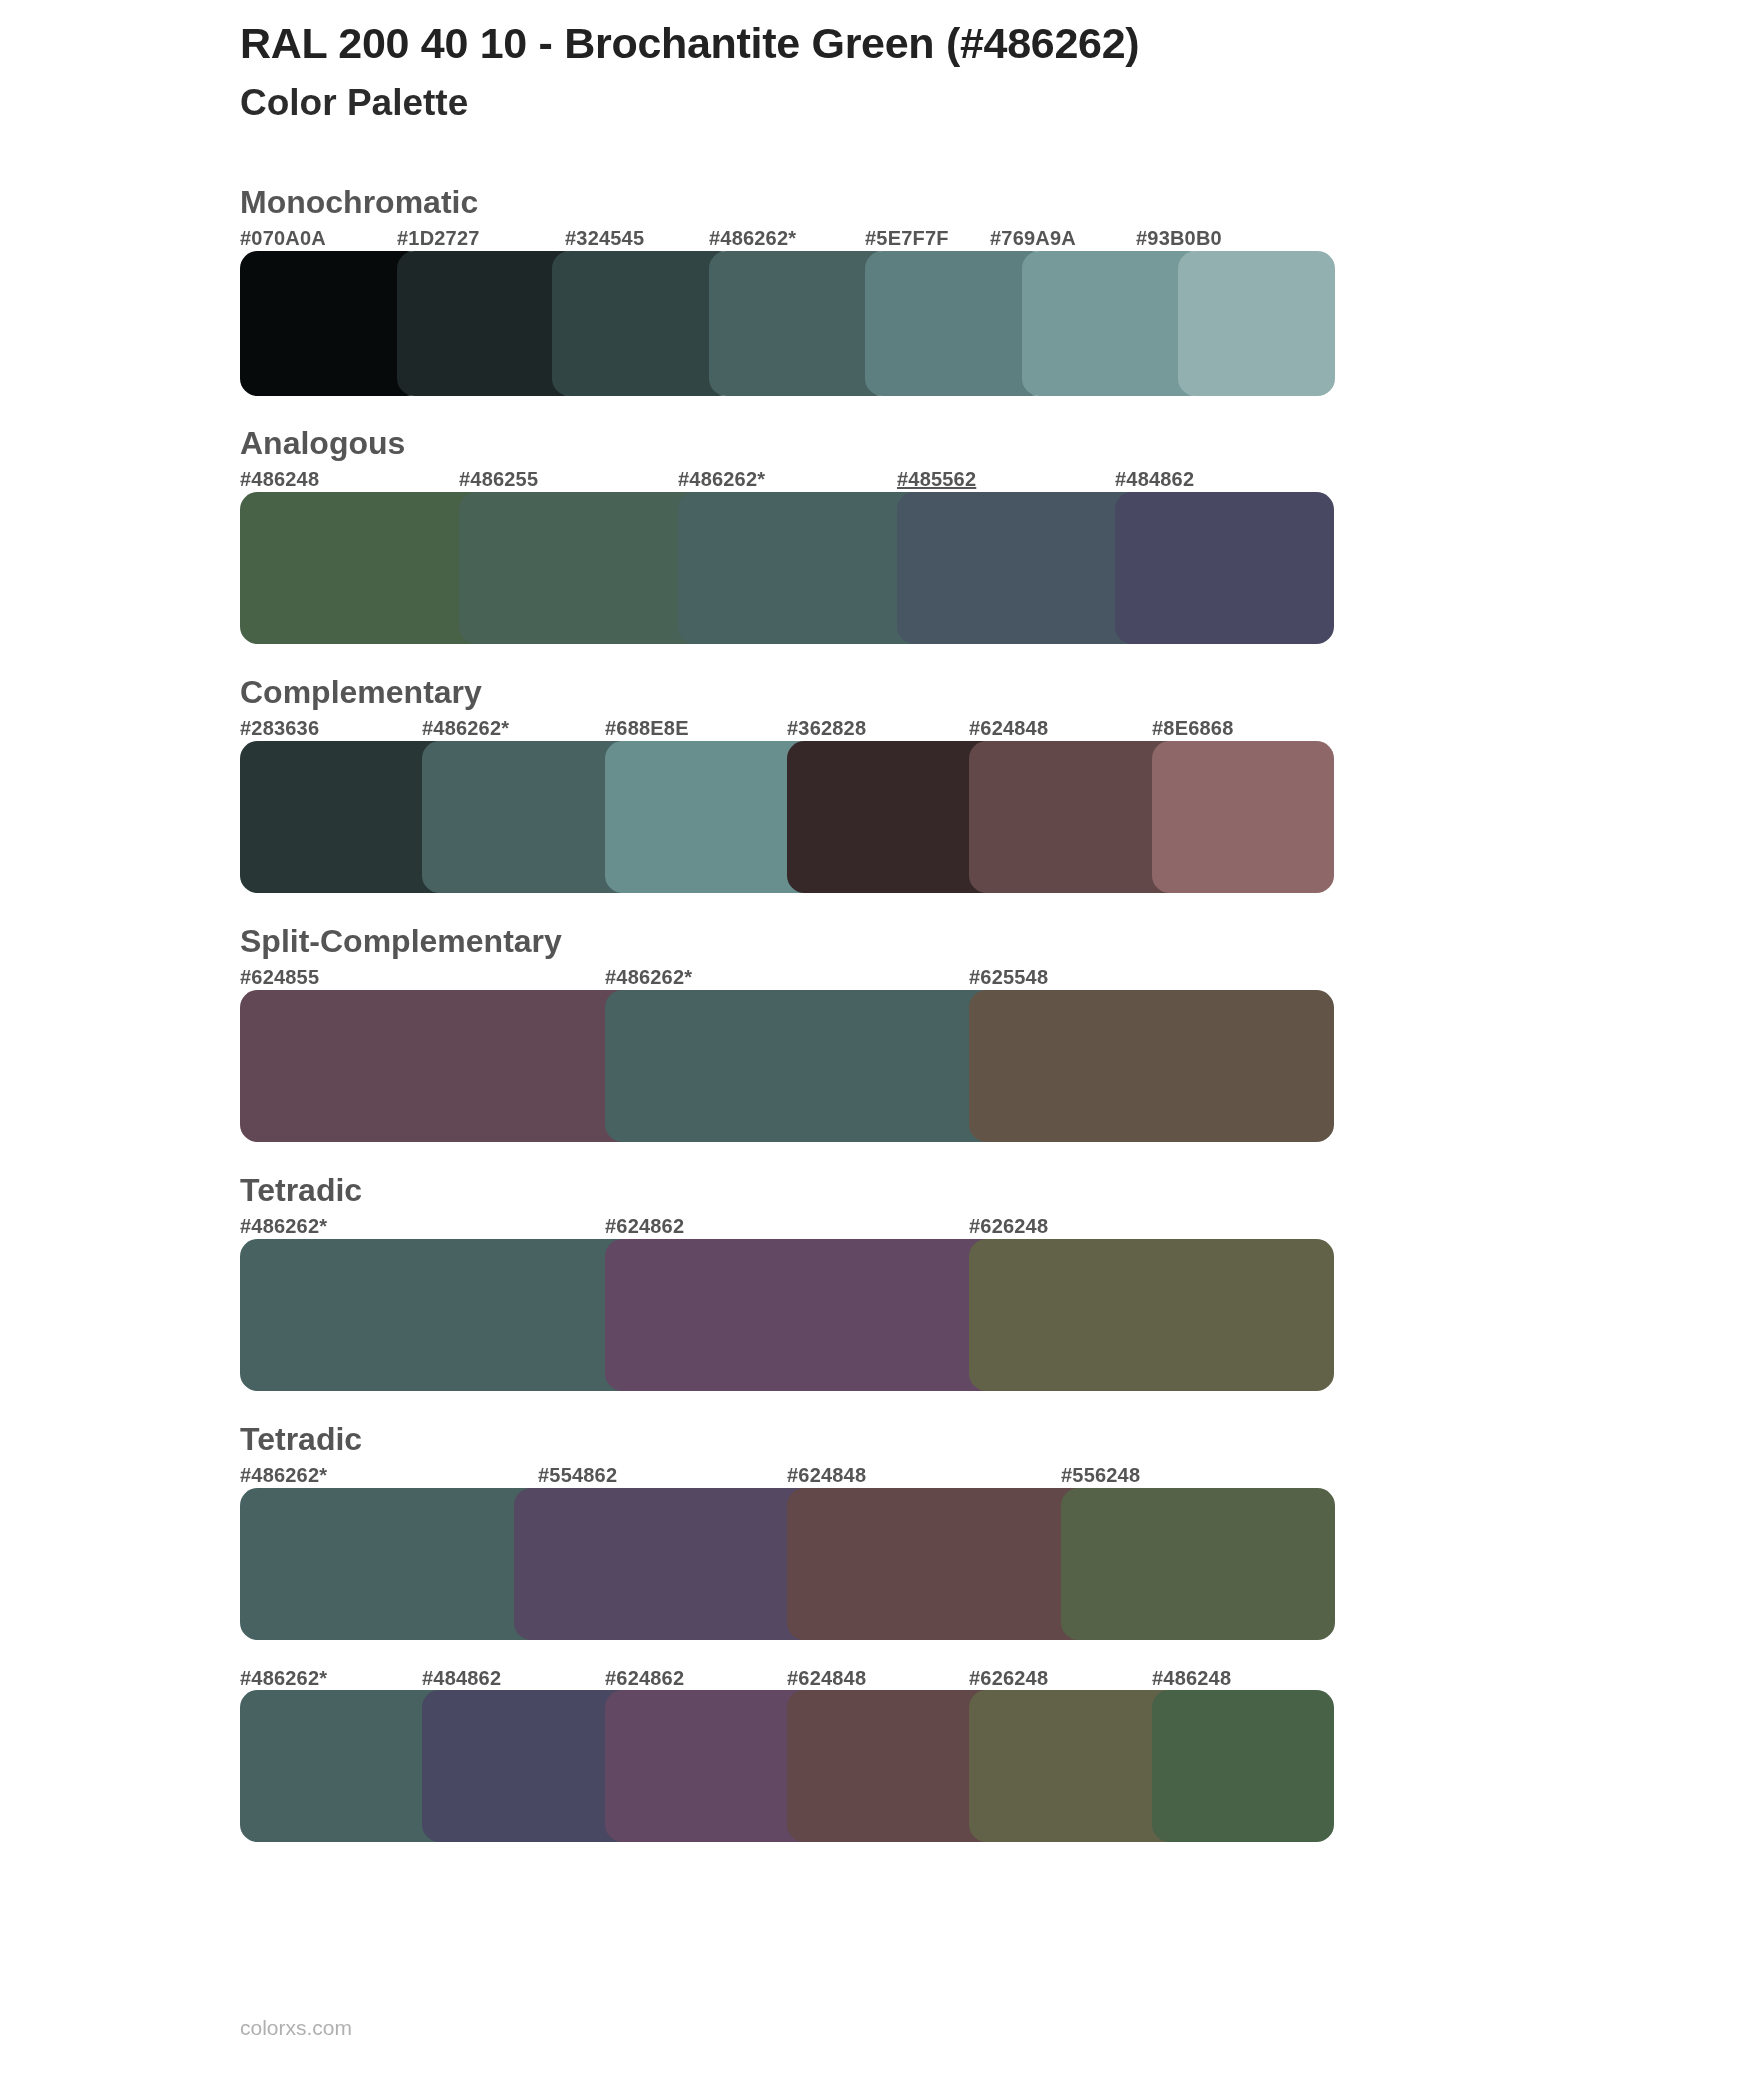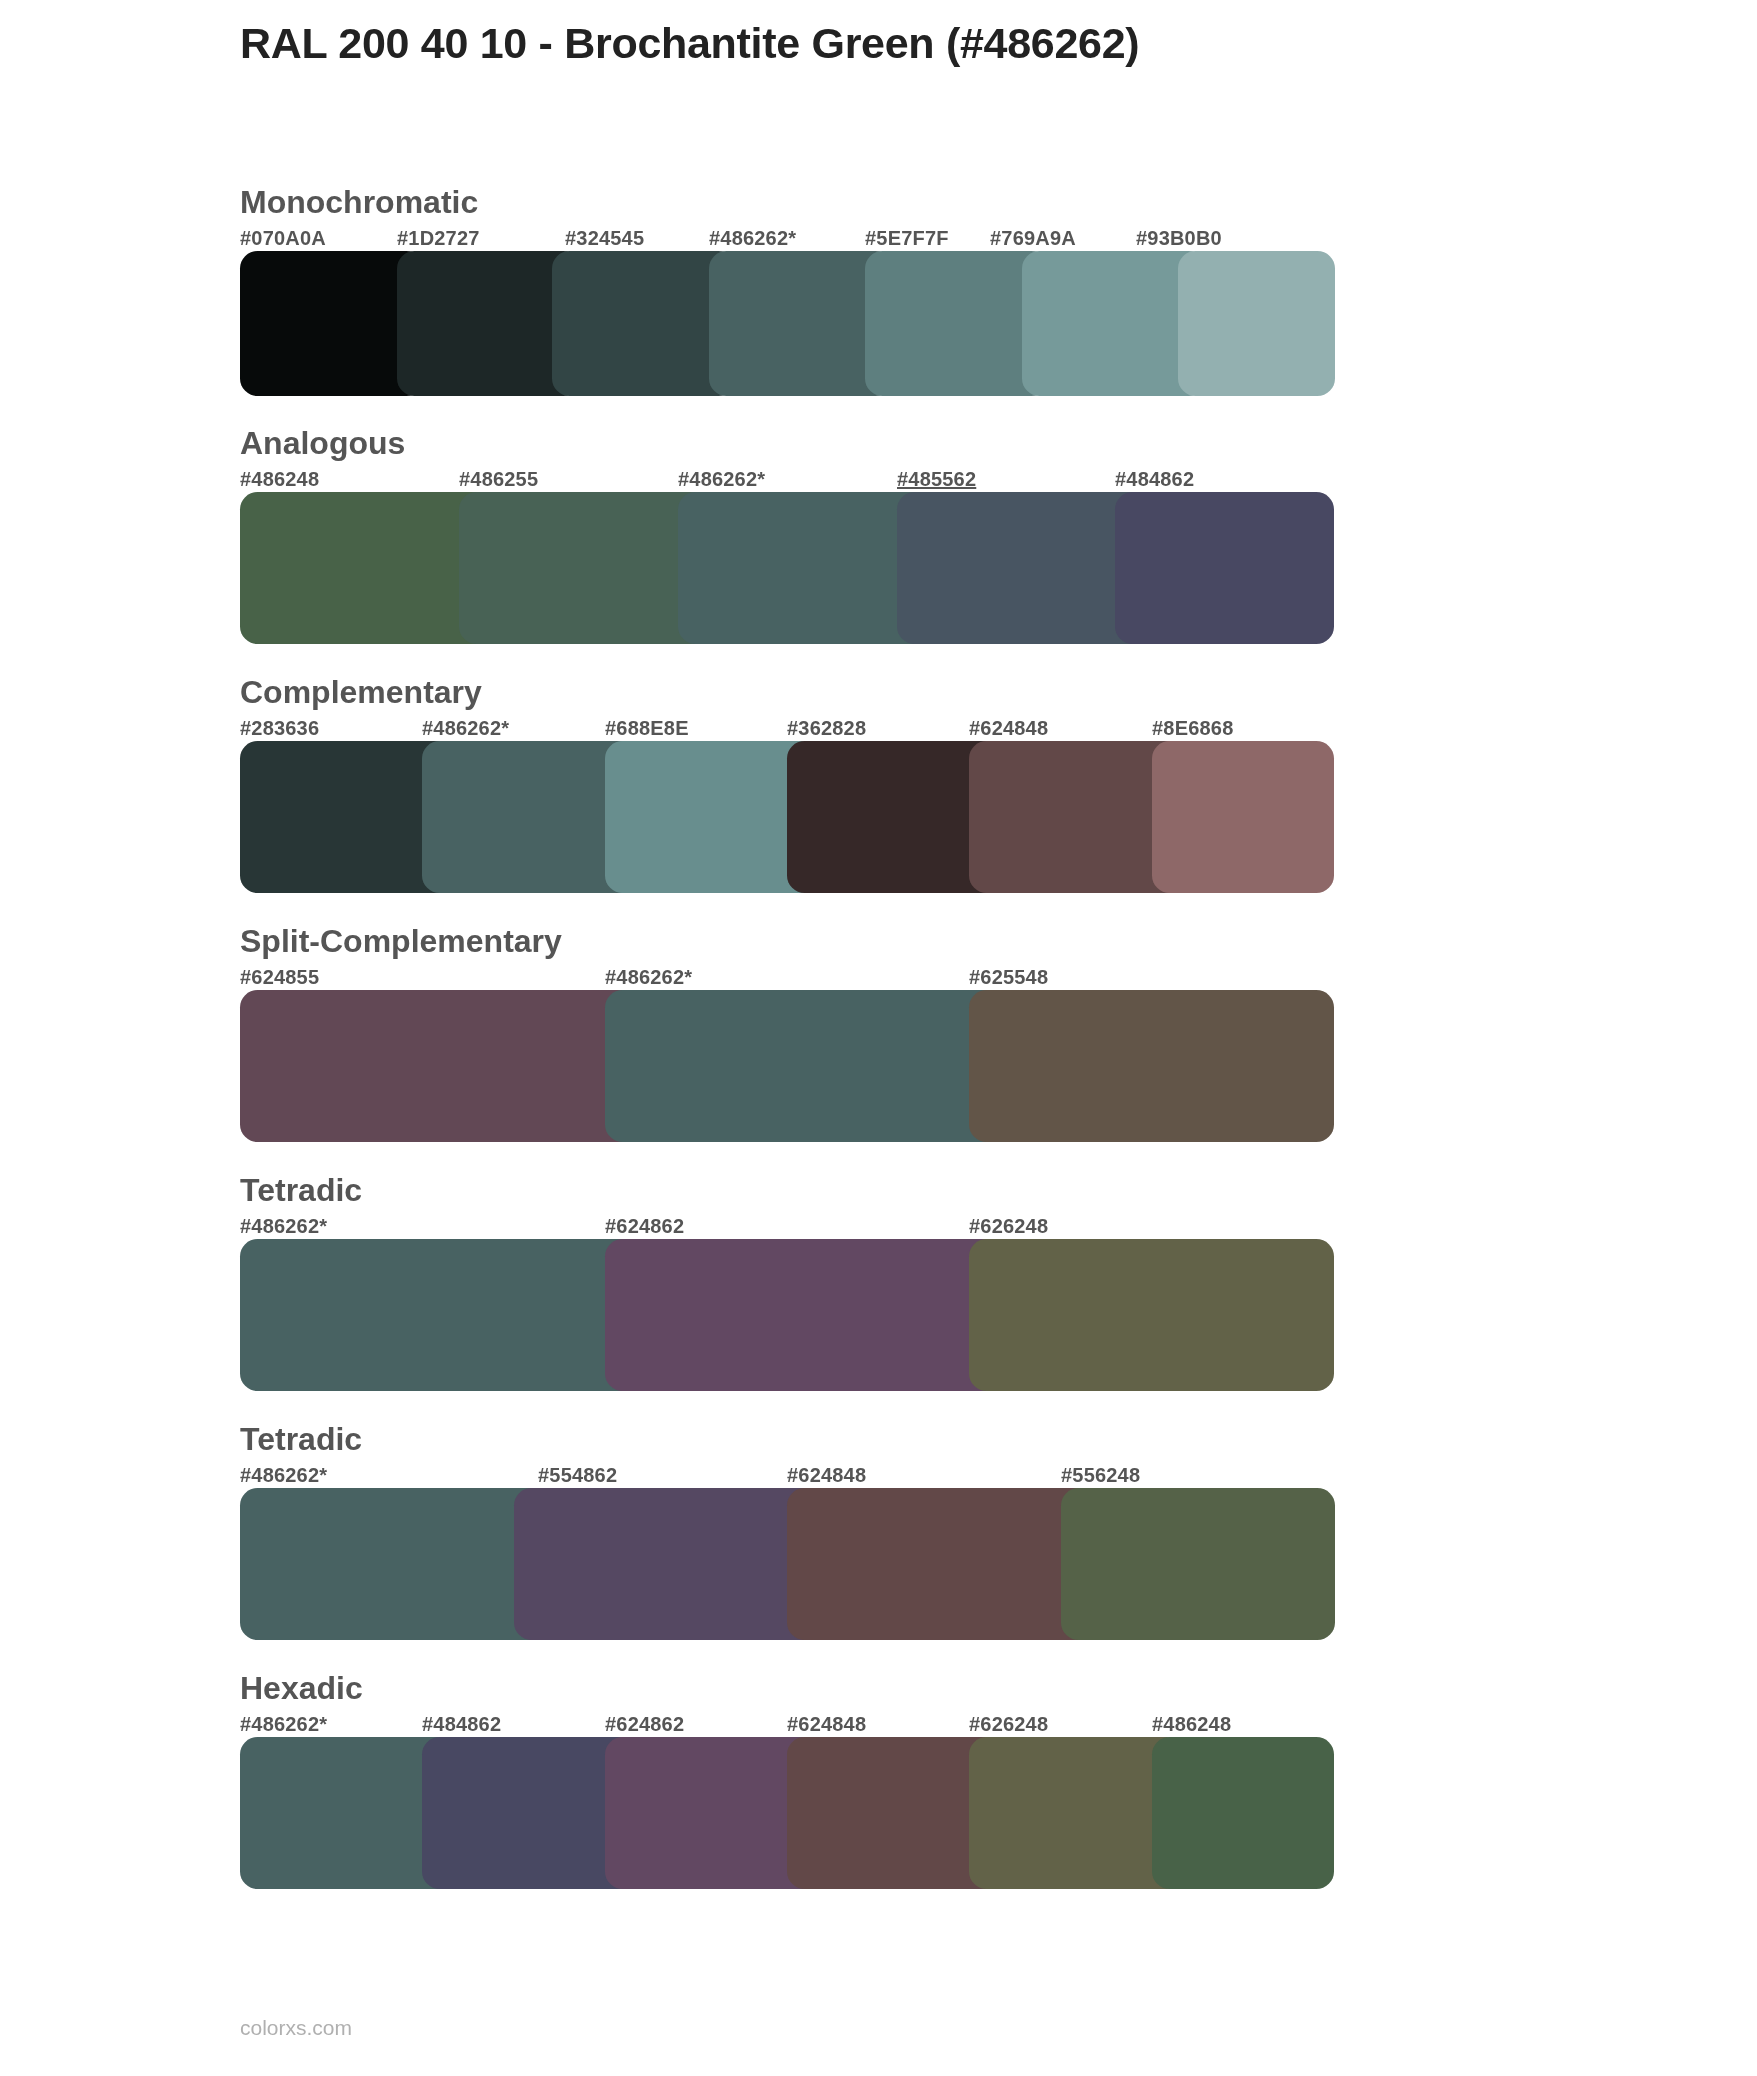--- a/index.html
+++ b/index.html
@@ -108,20 +108,21 @@
     white-space: nowrap;
   }
 </style>
 </head>
 <body>
 
 <div class="page">
 
   <div class="header">
     <h1 class="page-title">RAL 200 40 10 - Brochantite Green (#486262)</h1>
+    <h2 class="page-subtitle">Color Palette</h2>
   </div>
 
   <div class="sections" id="sections-root">
       <div class="section">
         <div class="section-title">Monochromatic</div>
         <div class="swatch-row row-h-mono" style="height: 177px; padding-left: 44px;">
           <div class="swatch" title="#070A0A" style="left: 0px; width: 184px; background: rgb(7, 10, 10); z-index: 10;"></div>
           <div class="swatch-label" style="left: 0px; z-index: 100;">#070A0A</div>
           <div class="swatch" title="#1D2727" style="left: 157px; width: 184px; background: rgb(29, 39, 39); z-index: 11;"></div>
           <div class="swatch-label" style="left: 157px; z-index: 100;">#1D2727</div>
@@ -198,21 +199,20 @@
           <div class="swatch-label" style="left: 0px; z-index: 100;">#486262*</div>
           <div class="swatch" title="#554862" style="left: 274px; width: 319px; background: rgb(85, 72, 98); z-index: 11;"></div>
           <div class="swatch-label" style="left: 290px; z-index: 100; margin-left: 8px;">#554862</div>
           <div class="swatch" title="#624848" style="left: 547px; width: 319px; background: rgb(98, 72, 72); z-index: 12;"></div>
           <div class="swatch-label" style="left: 547px; z-index: 100;">#624848</div>
           <div class="swatch" title="#556248" style="left: 821px; width: 274px; background: rgb(85, 98, 72); z-index: 13;"></div>
           <div class="swatch-label" style="left: 821px; z-index: 100;">#556248</div>
         </div>
       </div>
       <div class="section">
-        <div class="section-title">Hexadic</div>
         <div class="swatch-row" style="height: 185px;">
           <div class="swatch" title="#486262*" style="left: 0px; width: 215px; background: rgb(72, 98, 98); z-index: 10;"></div>
           <div class="swatch-label" style="left: 0px; z-index: 100;">#486262*</div>
           <div class="swatch" title="#484862" style="left: 182px; width: 215px; background: rgb(72, 72, 98); z-index: 11;"></div>
           <div class="swatch-label" style="left: 182px; z-index: 100;">#484862</div>
           <div class="swatch" title="#624862" style="left: 365px; width: 215px; background: rgb(98, 72, 98); z-index: 12;"></div>
           <div class="swatch-label" style="left: 365px; z-index: 100;">#624862</div>
           <div class="swatch" title="#624848" style="left: 547px; width: 215px; background: rgb(98, 72, 72); z-index: 13;"></div>
           <div class="swatch-label" style="left: 547px; z-index: 100;">#624848</div>
           <div class="swatch" title="#626248" style="left: 729px; width: 215px; background: rgb(98, 98, 72); z-index: 14;"></div>

